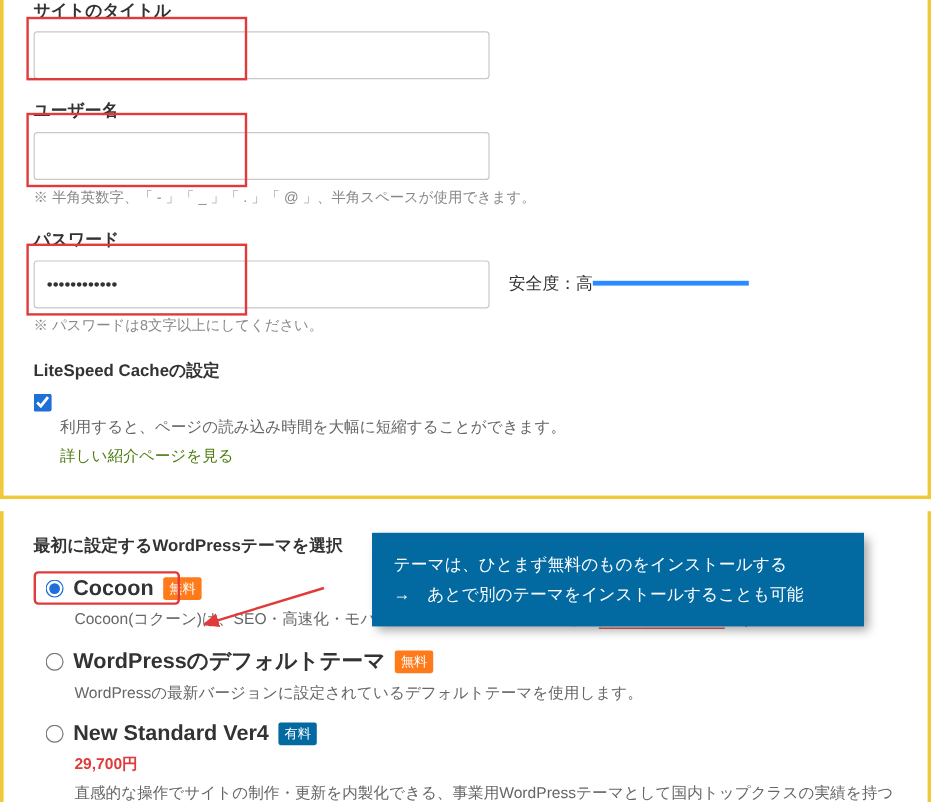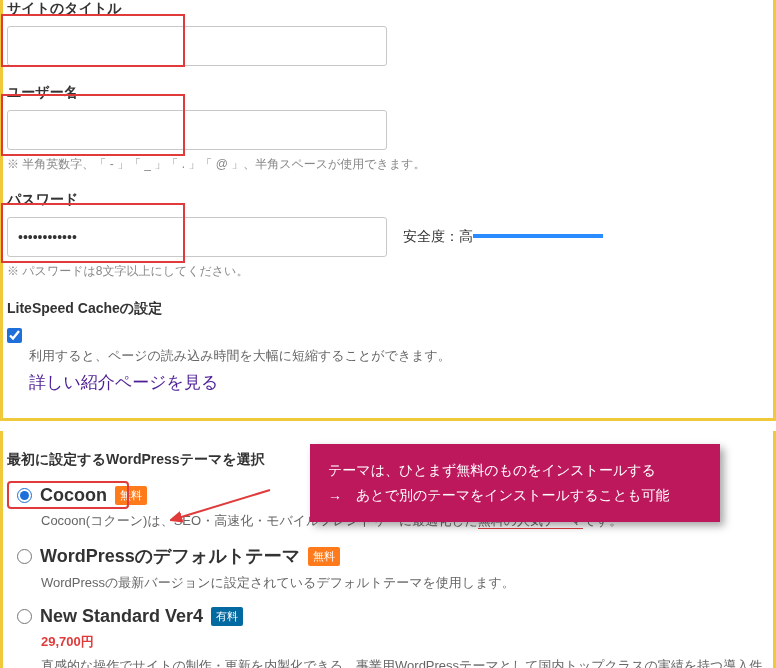--- a/index.html
+++ b/index.html
@@ -1,17 +1,17 @@
 <!DOCTYPE html>
 <html><head>
   <meta charset="utf-8">
   <style>
     * { box-sizing: border-box; margin: 0; padding: 0; }
     body { font-family: "Hiragino Kaku Gothic ProN", "メイリオ", Meiryo, sans-serif; background: #fff; font-size: 14px; color: #333; }
-    .panel { border-left: 3px solid #f0c93a; border-right: 3px solid #f0c93a; padding: 0 4px; width: 776px; }
+    .panel { border-left: 3px solid #f0c93a; border-right: 3px solid #f0c93a; padding: 0 25px; width: 776px; }
     .panel.top { border-bottom: 3px solid #f0c93a; padding-bottom: 24px; }
     .panel.bottom { padding-top: 20px; padding-bottom: 8px; }
     .gap { height: 10px; width: 776px; background: #fff; }
     .field-group { margin-bottom: 18px; }
     .field-label { font-weight: bold; color: #333; margin-bottom: 8px; display: block; }
     .input-wrap { position: relative; display: flex; align-items: center; gap: 16px; }
     .text-input {
       width: 380px; height: 40px; border: 1px solid #c8c8c8; border-radius: 3px;
       padding: 8px 10px; font-size: 14px; color: #333; background: #fff;
     }
@@ -23,39 +23,39 @@
     .hb2 { left: -6px; top: -16px; width: 184px; height: 62px; }
     .hb3 { left: -6px; top: -14px; width: 184px; height: 60px; }
     .safety-wrap { display: flex; flex-direction: row; }
     .safety-label { font-size: 14px; color: #333; }
     .safety-bar { width: 130px; height: 4px; background: #2b8cff; margin-top: 6px; }
     .ls-section { margin-top: 20px; }
     .ls-title { font-weight: bold; margin-bottom: 10px; }
     .checkbox-row { display: flex; align-items: center; gap: 6px; margin-bottom: 4px; }
     .checkbox { width: 15px; height: 15px; accent-color: #1e6fd9; }
     .ls-desc { color: #666; font-size: 13px; margin-left: 22px; margin-top: 2px; }
-    .link { color: #4c1d95; text-decoration: none; font-size: 17px; margin-left: 22px; display: inline-block; margin-top: 6px; cursor: pointer; }
+    .link { color: #4d7c0f; text-decoration: none; font-size: 13px; margin-left: 22px; display: inline-block; margin-top: 6px; cursor: pointer; }
     .theme-title { font-weight: bold; font-size: 14px; margin-bottom: 16px; }
     .theme-row { margin-bottom: 14px; padding-left: 10px; }
     .theme-head { display: flex; align-items: center; gap: 8px; }
     .radio { width: 15px; height: 15px; accent-color: #1e6fd9; }
     .theme-name { font-weight: bold; font-size: 18px; }
     .badge { font-size: 11px; font-weight: normal; color: #fff; padding: 2px 5px; border-radius: 2px; }
     .badge-free { background: #ff7a1a; }
     .badge-paid { background: #0369a1; }
     .theme-desc { color: #666; font-size: 13px; margin-left: 24px; margin-top: 6px; }
     .theme-price { color: #e03a3a; font-weight: bold; font-size: 13px; margin-left: 24px; margin-top: 6px; }
     .underline-red { border-bottom: 1px solid #e03a3a; }
     .theme-box {
       position: absolute; border: 2px solid #e03a3a; border-radius: 4px;
       left: 0; top: -4px; width: 122px; height: 28px; pointer-events: none;
     }
     .theme1-wrap { position: relative; }
     .tooltip {
-      position: absolute; background: #be185d; color: #fff; padding: 14px 18px;
+      position: absolute; background: #0369a1; color: #fff; padding: 14px 18px;
       font-size: 14px; line-height: 1.8; box-shadow: 4px 4px 8px rgba(0,0,0,0.35);
       right: 56px; top: 444px; width: 410px;
     }
     .arrow-svg { position: absolute; top: 484px; left: 170px; pointer-events: none; }
     .container { position: relative; width: 776px; }
   </style>
 </head>
 <body>
 
 <div class="container">

